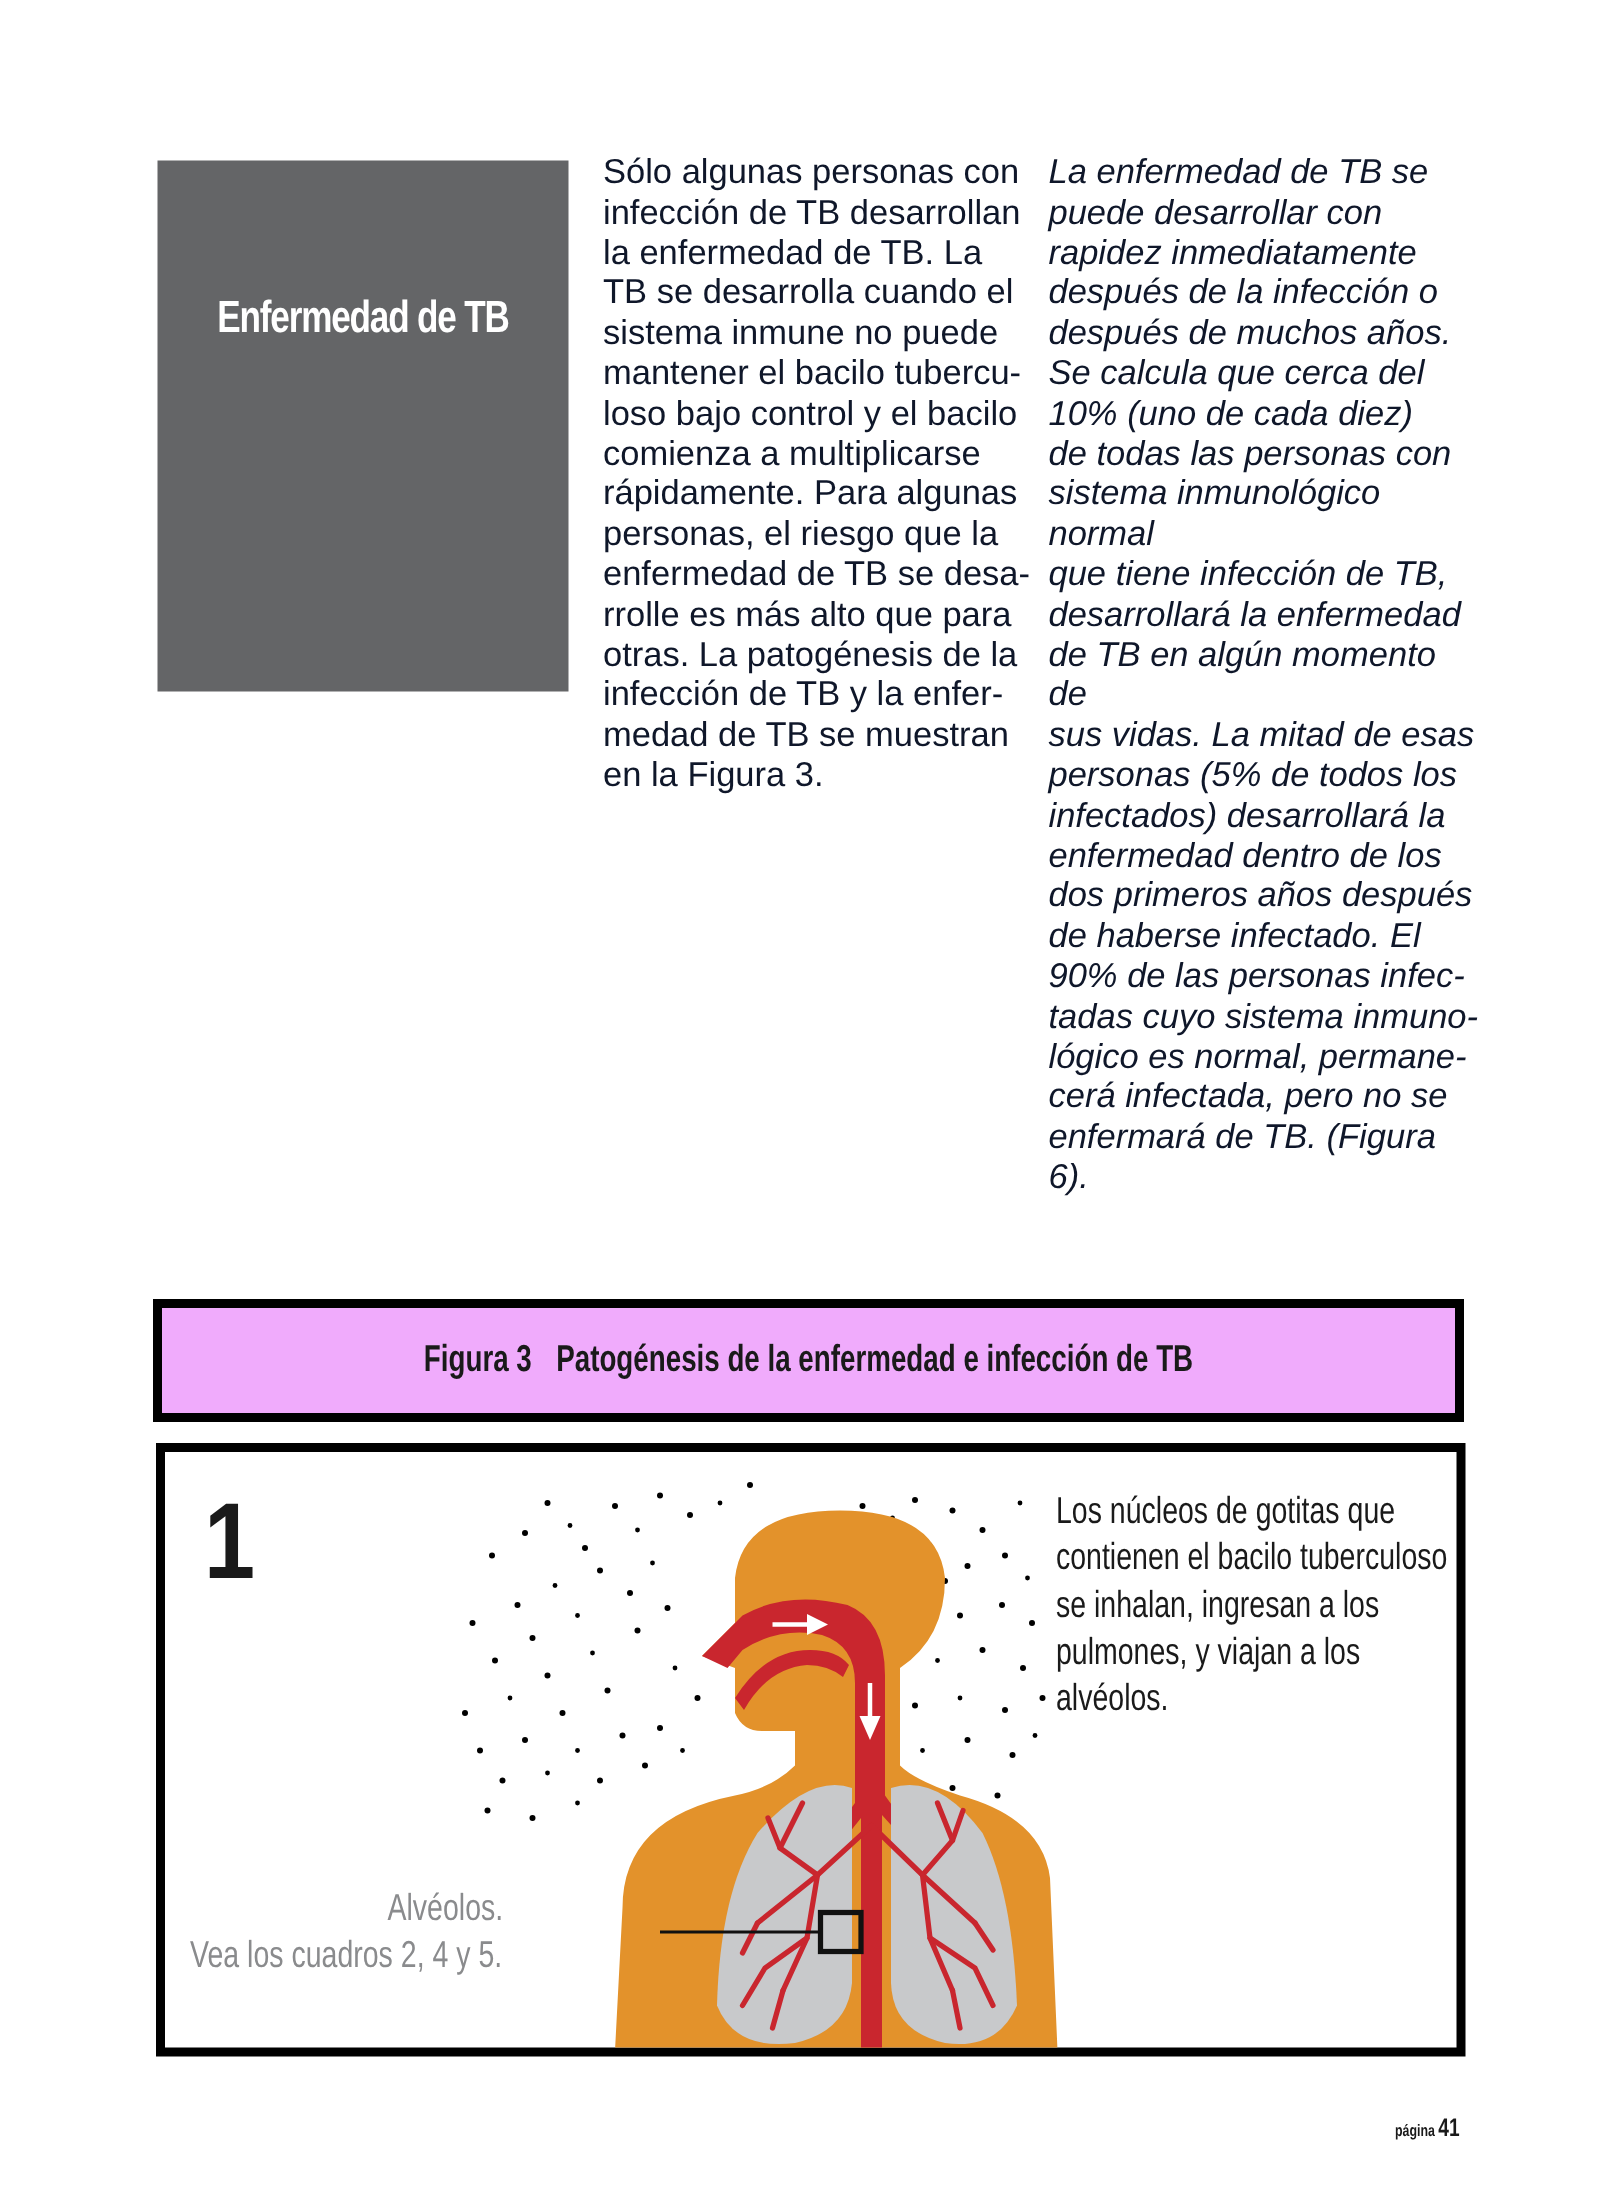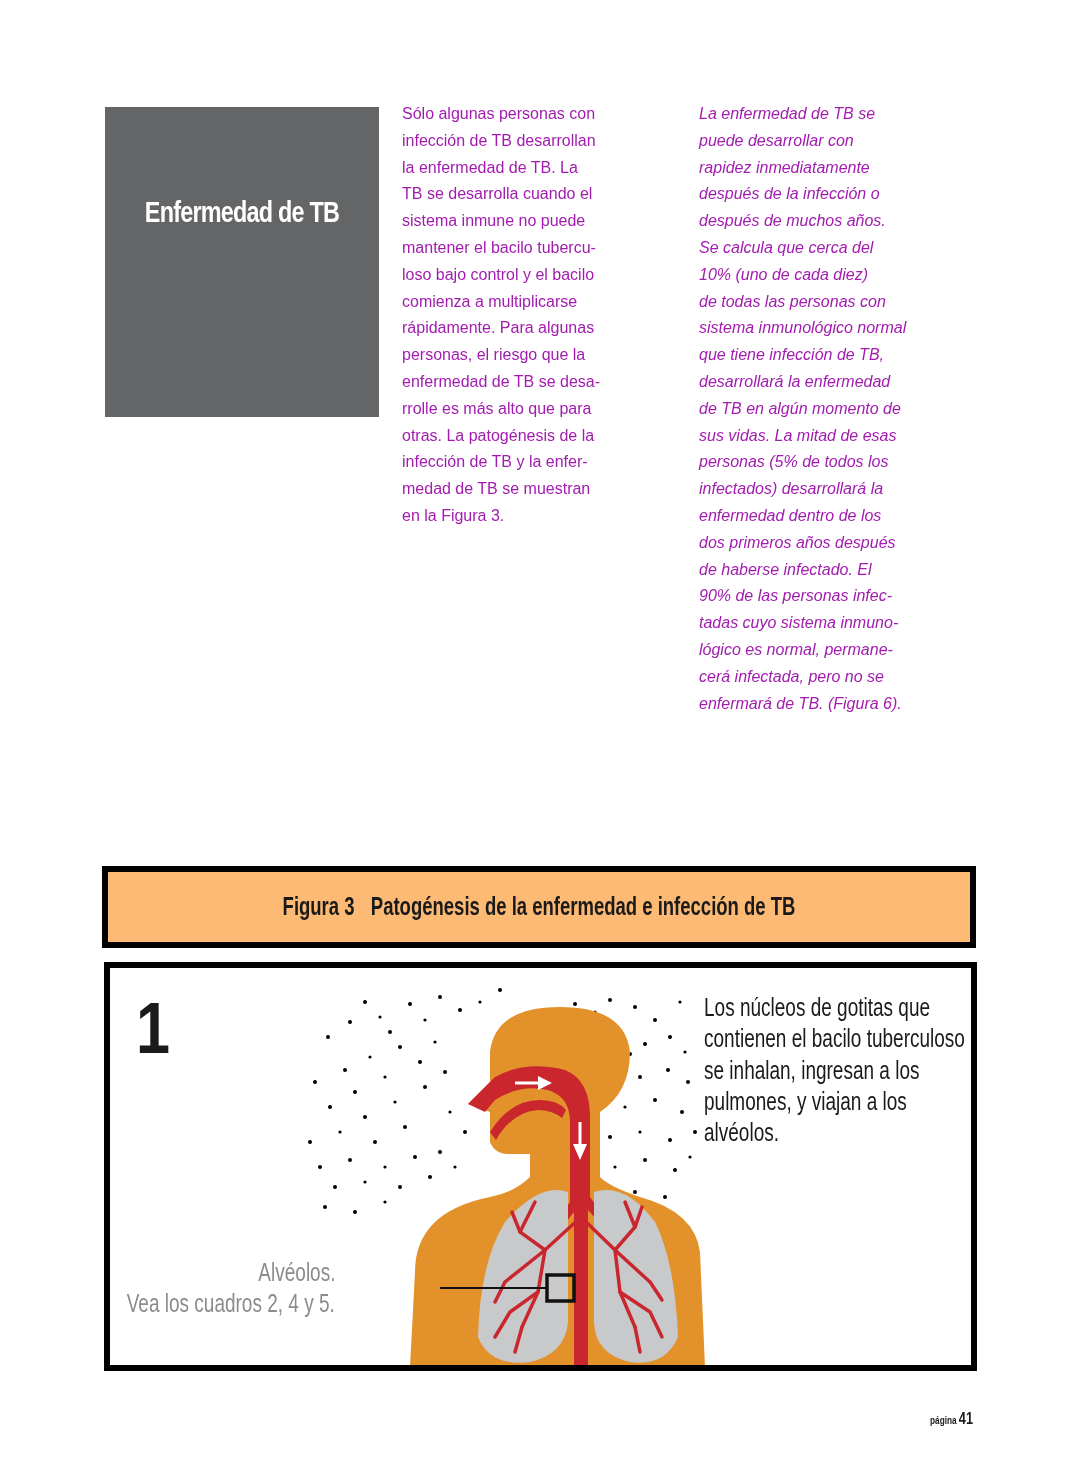--- a/index.html
+++ b/index.html
@@ -1,40 +1,40 @@
 <!DOCTYPE html>
 <html><head>
   <meta charset="utf-8">
   <style>
     html, body { margin: 0; padding: 0; }
     body {
       width: 1080px; height: 1474px; background: #ffffff; position: relative; overflow: hidden;
       font-family: "Liberation Sans", "DejaVu Sans", sans-serif; color: #1a1a1a;
     }
     .section-block {
-      position: absolute; left: 105px; top: 107px; width: 274px; height: 310px;
+      position: absolute; left: 105px; top: 107px; width: 274px; height: 354px;
       background: #646567;
     }
     .section-title {
       position: absolute; left: 0; right: 0; top: 88px; text-align: center;
       color: #ffffff; font-family: "Liberation Sans", "DejaVu Sans", sans-serif;
       font-weight: bold; font-size: 30px; letter-spacing: -1px;
       transform: scaleX(0.78); transform-origin: center;
       white-space: nowrap;
     }
     .col {
-      position: absolute; top: 101px; font-size: 16px; line-height: 26.8px;
-      color: #a21caf; white-space: pre-line;
+      position: absolute; top: 101px; font-size: 23px; line-height: 26.8px;
+      color: #0f172a; white-space: pre-line;
     }
     .col1 { left: 402px; width: 285px; }
     .col2 { left: 699px; width: 290px; font-style: italic; }
 
     .fig-title-box {
       position: absolute; left: 102px; top: 866px; width: 862px; height: 70px;
-      border: 6px solid #000; background: #fdba74;
+      border: 6px solid #000; background: #f0abfc;
     }
     .fig-title {
       position: absolute; left: 0; right: 0; top: 20px; text-align: center;
       font-weight: bold; font-size: 25px; white-space: nowrap;
       transform: scaleX(0.74); transform-origin: center;
     }
     .fig-title .num { margin-right: 22px; }
 
     .fig-box {
       position: absolute; left: 104px; top: 962px; width: 861px; height: 397px;

